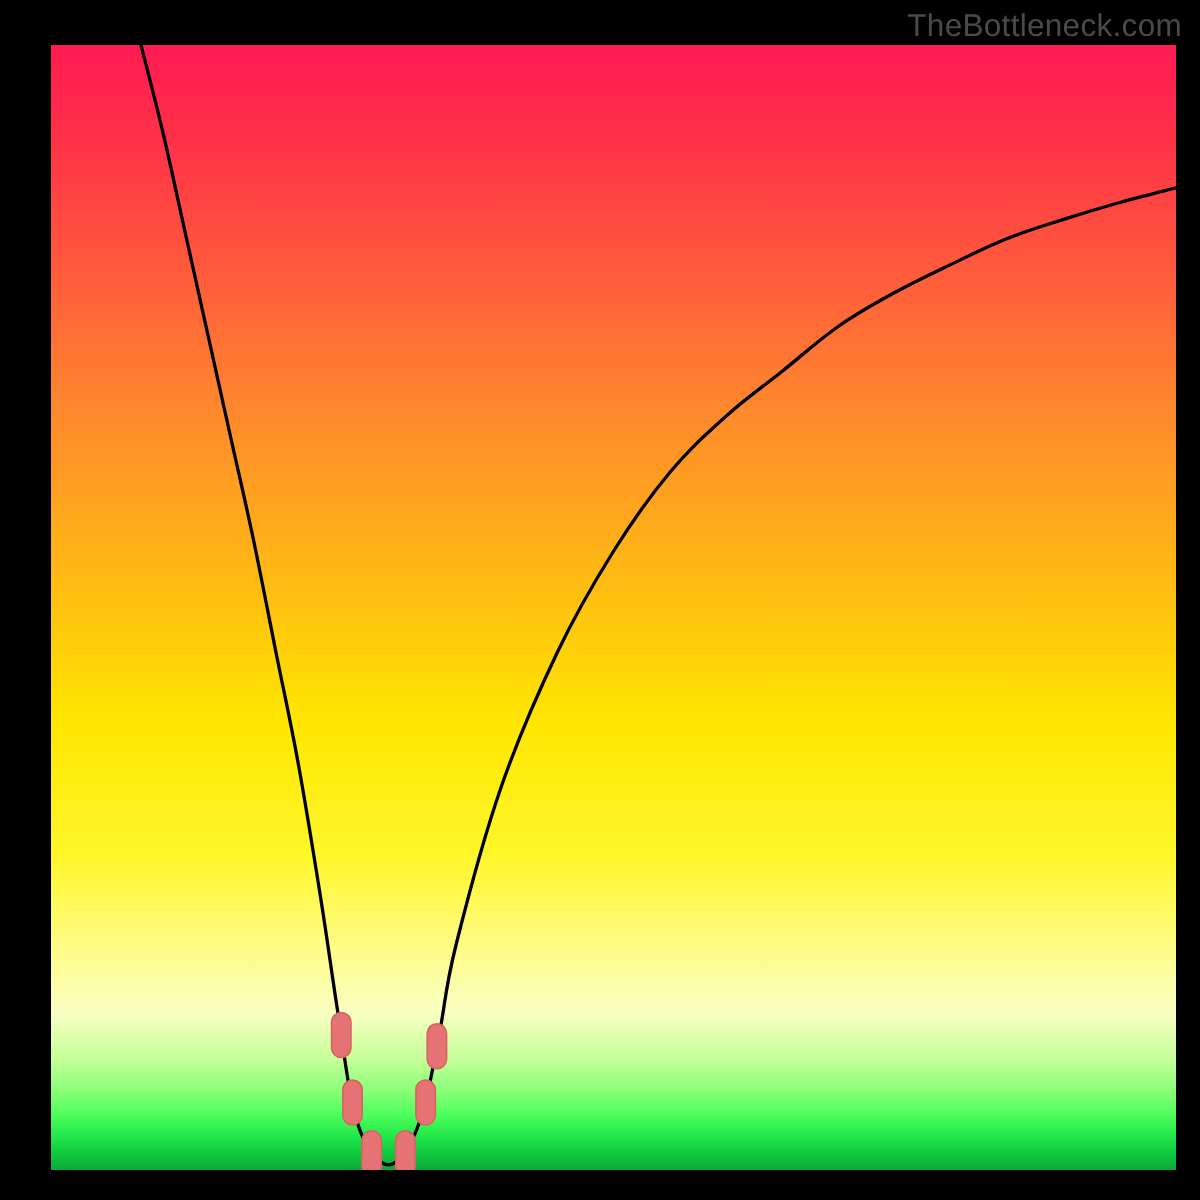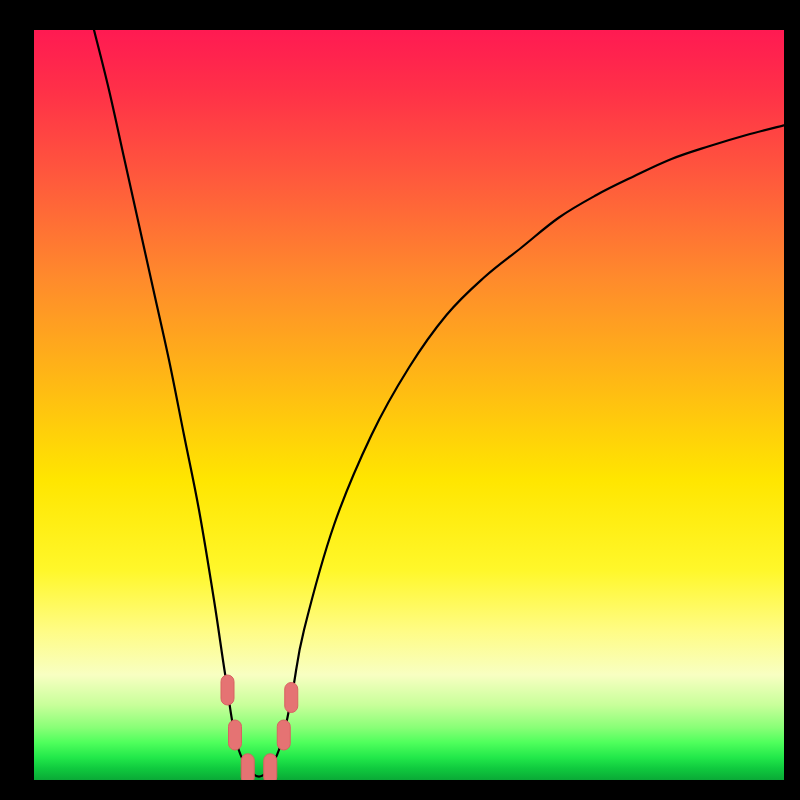--- a/index.html
+++ b/index.html
@@ -73,13 +73,14 @@
           <rect x="187.00" y="645.00" width="13" height="30" rx="6.5" ry="6.5" fill="#e57373" stroke="#d86262" stroke-width="1"></rect>
           <rect x="194.50" y="690.00" width="13" height="30" rx="6.5" ry="6.5" fill="#e57373" stroke="#d86262" stroke-width="1"></rect>
           <rect x="207.25" y="723.75" width="13" height="30" rx="6.5" ry="6.5" fill="#e57373" stroke="#d86262" stroke-width="1"></rect>
           <rect x="229.75" y="723.75" width="13" height="30" rx="6.5" ry="6.5" fill="#e57373" stroke="#d86262" stroke-width="1"></rect>
           <rect x="243.25" y="690.00" width="13" height="30" rx="6.5" ry="6.5" fill="#e57373" stroke="#d86262" stroke-width="1"></rect>
           <rect x="250.75" y="652.50" width="13" height="30" rx="6.5" ry="6.5" fill="#e57373" stroke="#d86262" stroke-width="1"></rect>
         </g>
     </svg>
   </div>
 
+  <div class="attribution">TheBottleneck.com</div>
 </div>
 
 </body></html>

